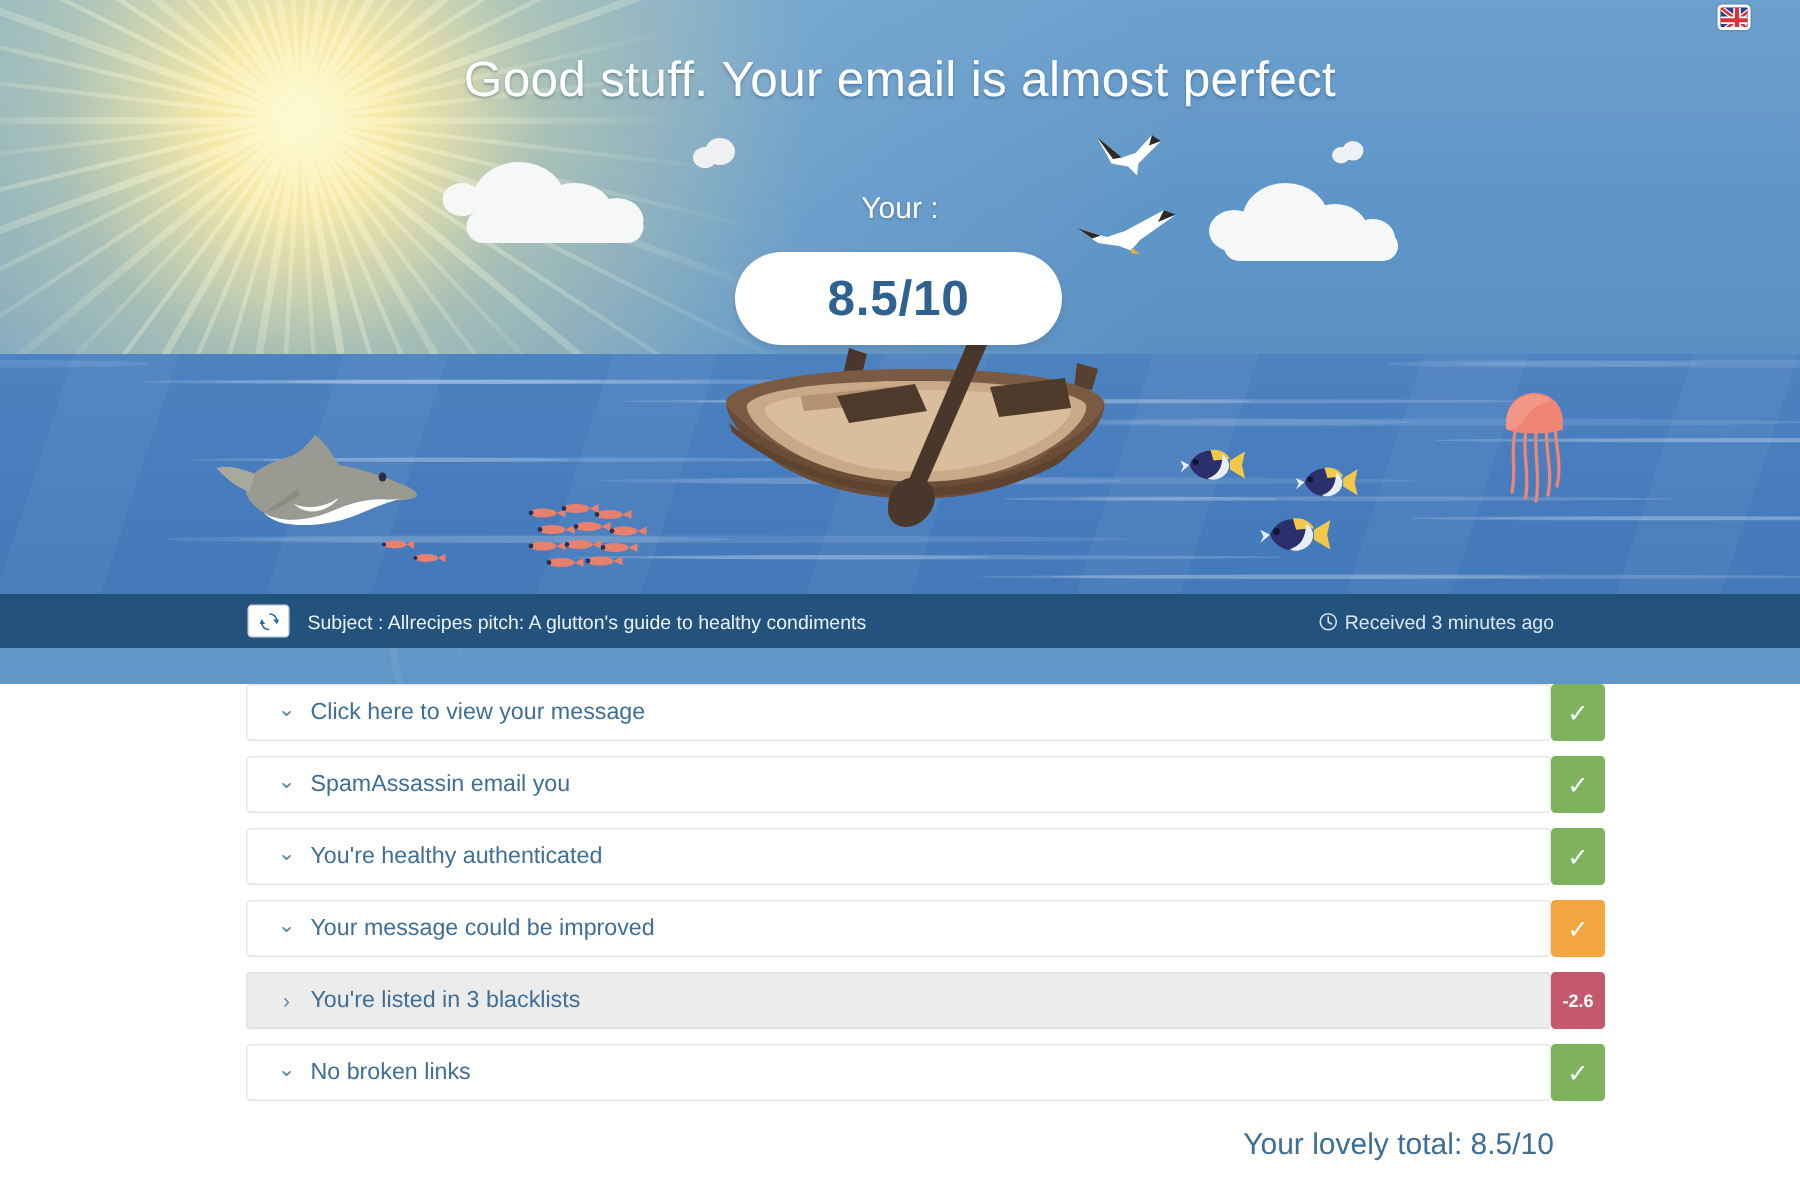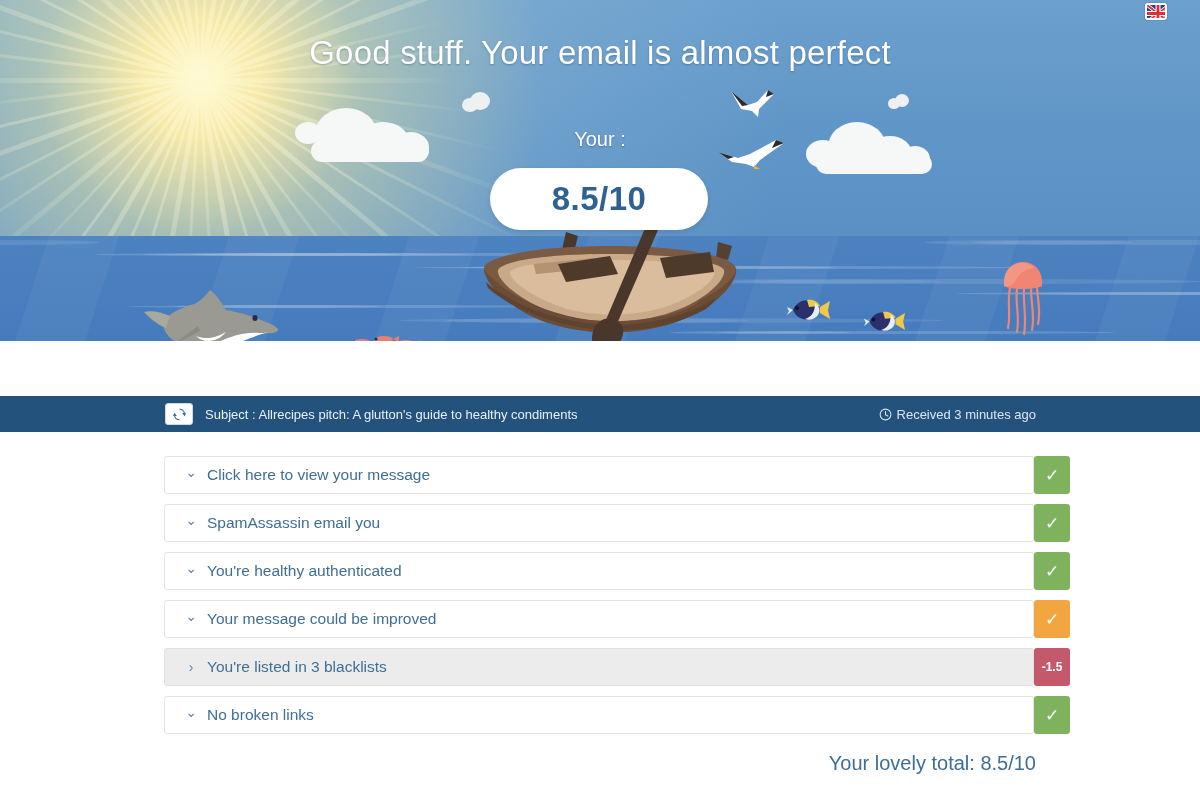--- a/index.html
+++ b/index.html
@@ -8,21 +8,21 @@
     font-family: "Liberation Sans", sans-serif;
     background: #ffffff;
     overflow: hidden;
   }
 
   .page { position: relative; width: 1200px; height: 788px; }
 
   
   .hero {
     position: relative;
-    width: 1200px; height: 341px;
+    width: 1200px; height: 456px;
     overflow: hidden;
     background: #6096c8;
   }
   .sky {
     position: absolute; left: 0; top: 0; width: 1200px; height: 236px;
     background:
       radial-gradient(circle at 200px 78px, #fdf6c8 0%, #f6e9a8 6%, rgba(226,226,170,0.55) 16%, rgba(150,190,215,0.25) 34%, rgba(96,150,200,0) 58%),
       linear-gradient(180deg, #6ca0cd 0%, #5f95c7 60%, #5a90c4 100%);
   }
   .rays {
@@ -541,21 +541,21 @@
         <span class="chev" style="margin-top: -7px;">⌄</span>
         <span class="rowLabel">Your message could be improved</span>
         <span class="badge warn">
           <span class="tick">✓</span>
         </span>
       </div>
       <div class="row collapsed">
         <span class="chev">›</span>
         <span class="rowLabel">You're listed in 3 blacklists</span>
         <span class="badge bad">
-          <span>-1.5</span>
+          <span>-2.6</span>
         </span>
       </div>
       <div class="row">
         <span class="chev" style="margin-top: -7px;">⌄</span>
         <span class="rowLabel">No broken links</span>
         <span class="badge ok">
           <span class="tick">✓</span>
         </span>
       </div>
     </div>

